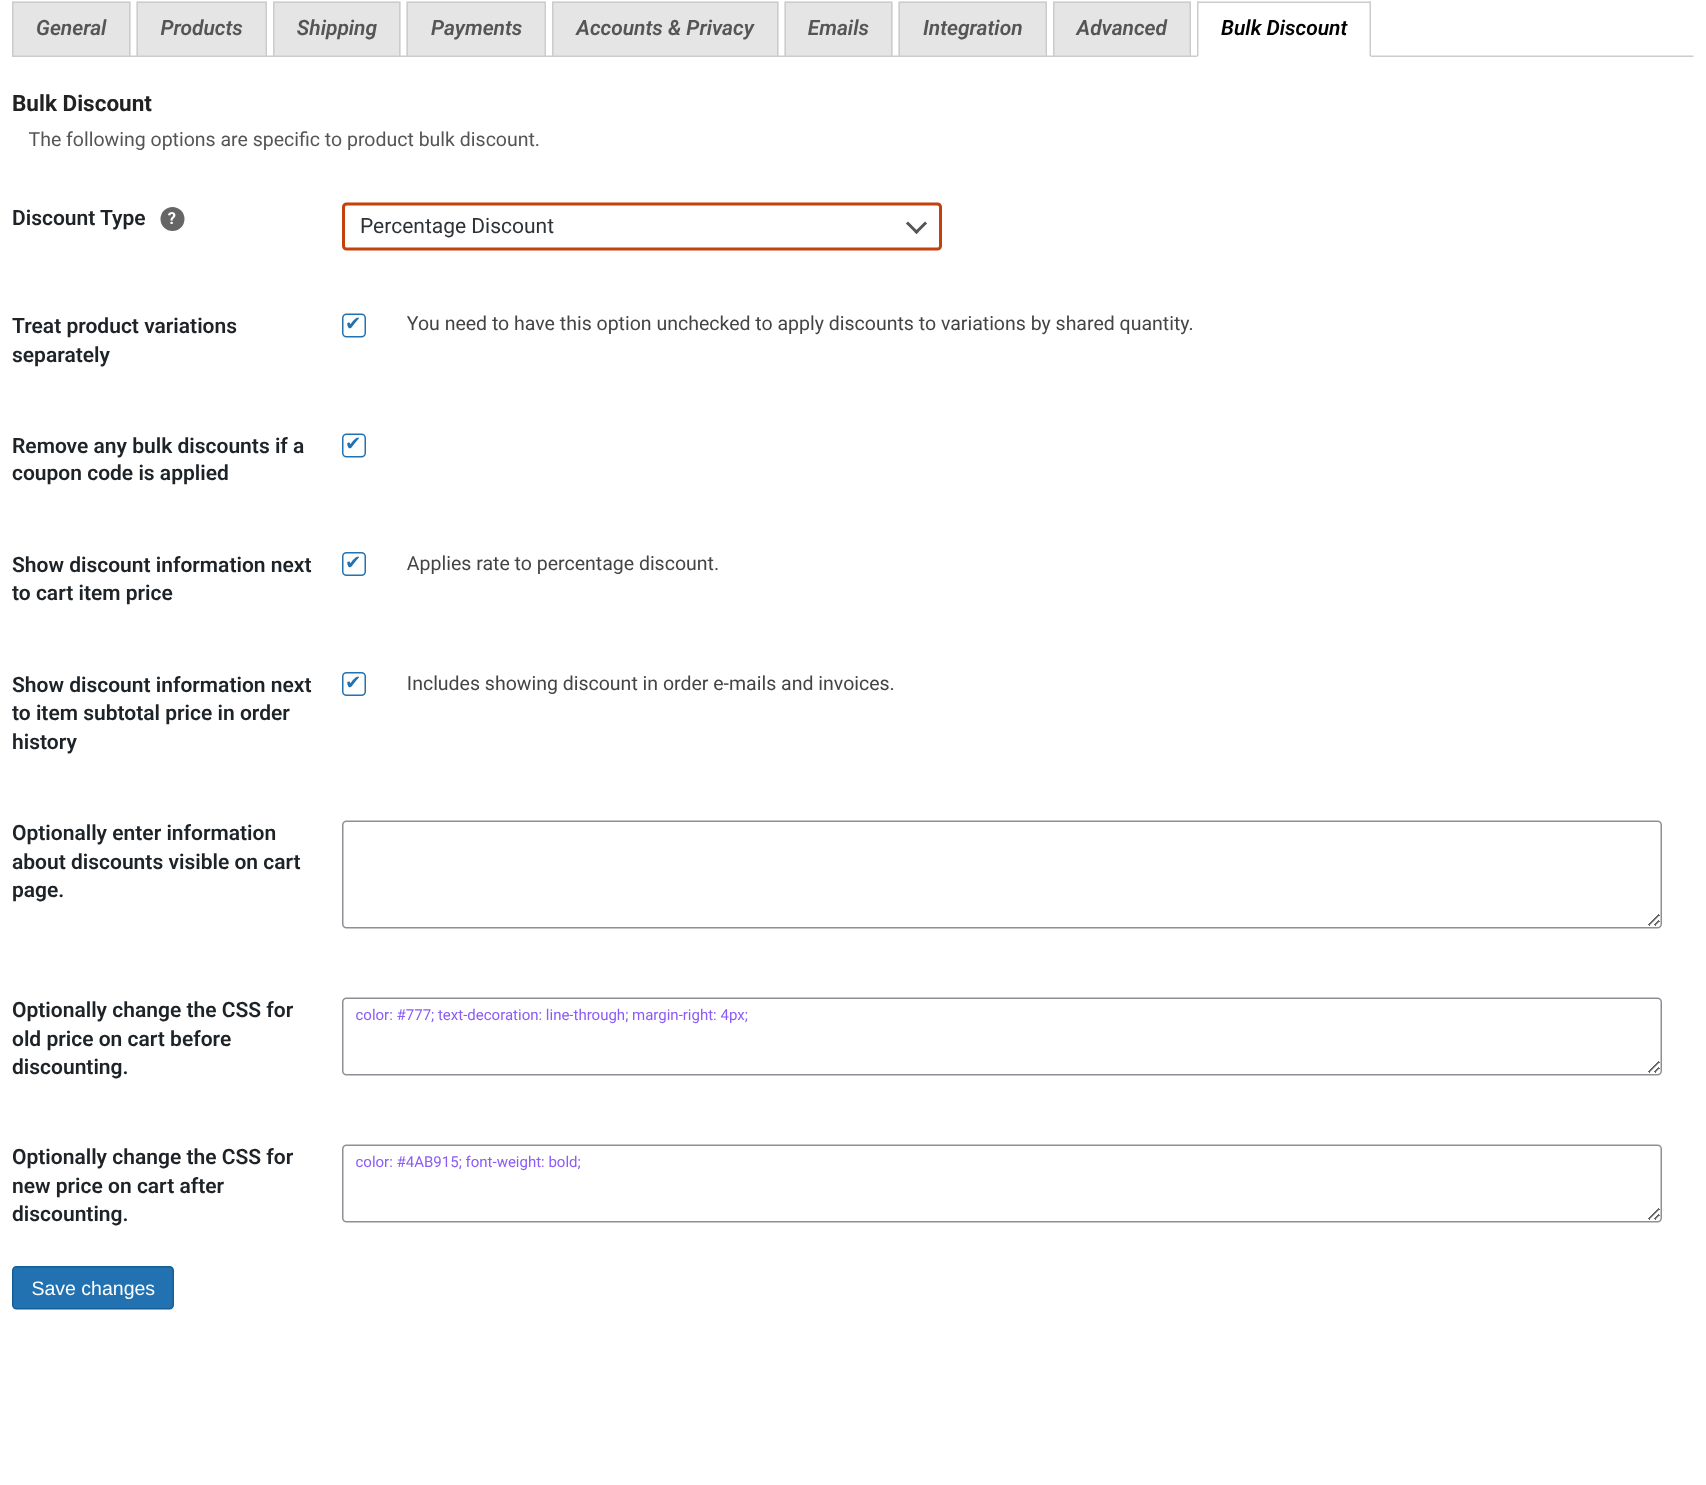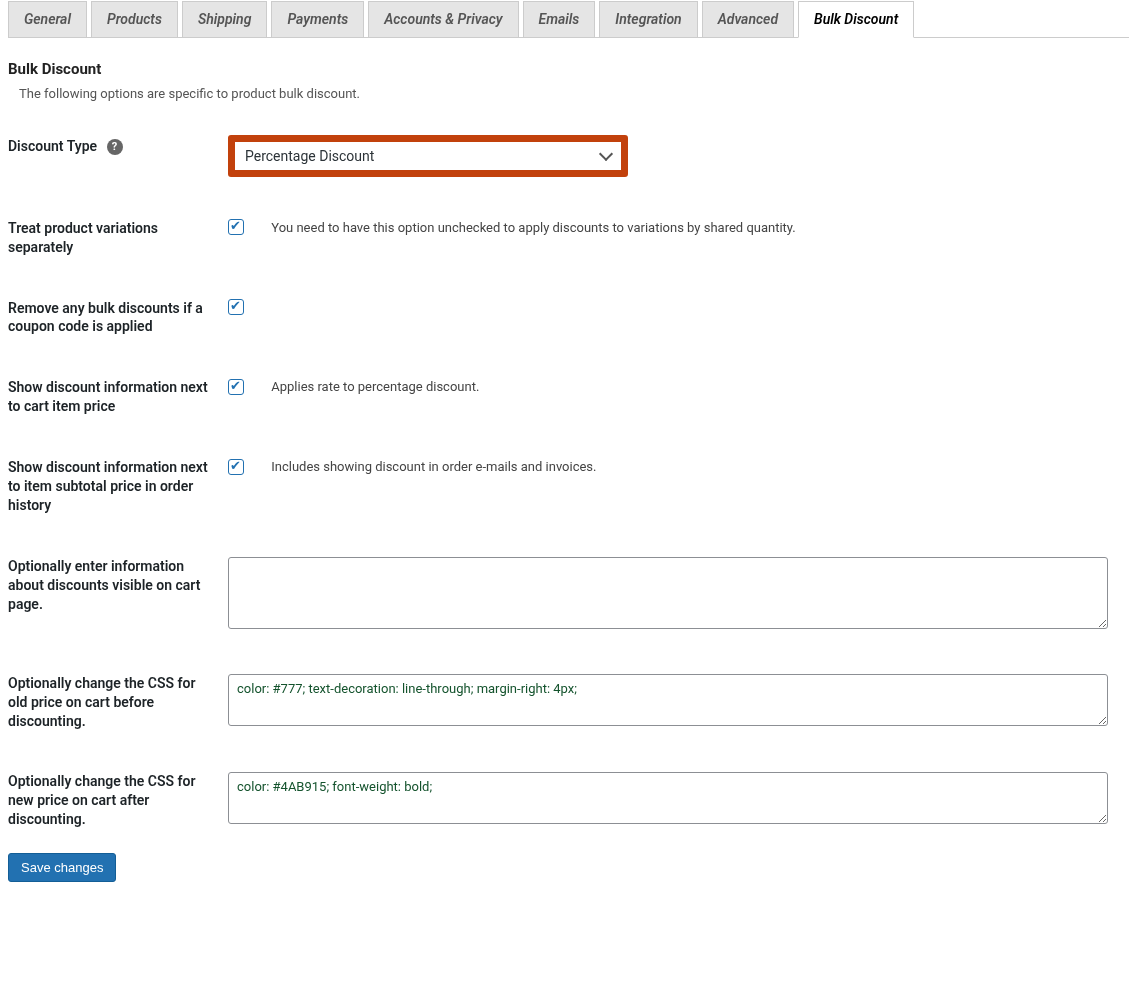--- a/index.html
+++ b/index.html
@@ -91,21 +91,21 @@
       font-weight: 700;
       vertical-align: middle;
       margin-left: 6px;
       cursor: help;
     }
 
     
     .wc-select {
       position: relative;
       width: 400px;
-      border: 7px solid #c2410c;
+      border: 2px solid #c2410c;
       border-radius: 3px;
       background: #fff;
     }
     .wc-select-value {
       padding: 6px 28px 6px 10px;
       font-size: 14px;
       color: #2c3338;
     }
     .wc-select::after {
       content: "";
@@ -148,22 +148,22 @@
     }
 
     
     .wc-textarea {
       width: 880px;
       min-height: 52px;
       border: 1px solid #8c8f94;
       border-radius: 3px;
       padding: 6px 8px;
       font-family: inherit;
-      font-size: 13px;
-      color: #14532d;
+      font-size: 10px;
+      color: #8b5cf6;
       resize: both;
     }
     .wc-textarea.tall { min-height: 72px; }
 
     
     .rate-line { margin: 14px 0 22px; font-size: 13px; color: #444; }
     .rate-link { color: #2271b1; text-decoration: none; }
     .rate-link .stars { letter-spacing: 0; }
 
     

